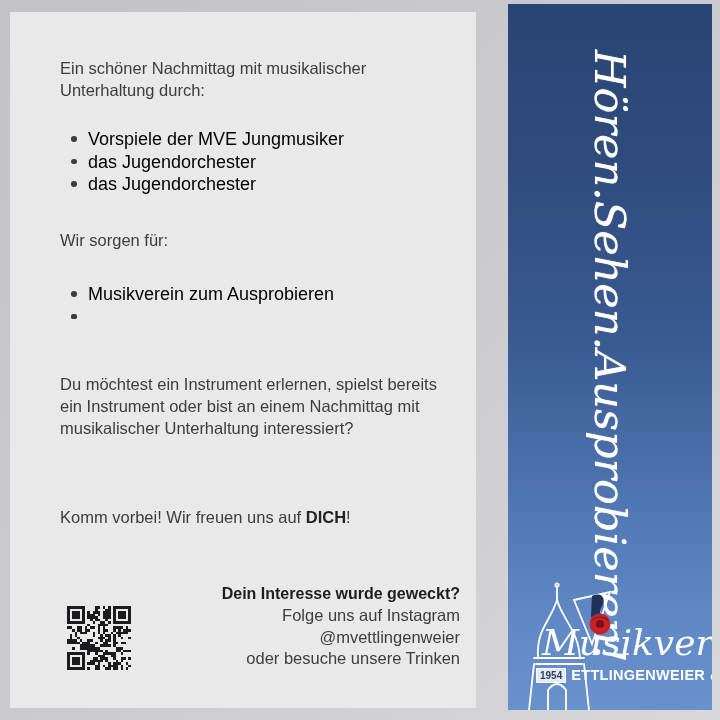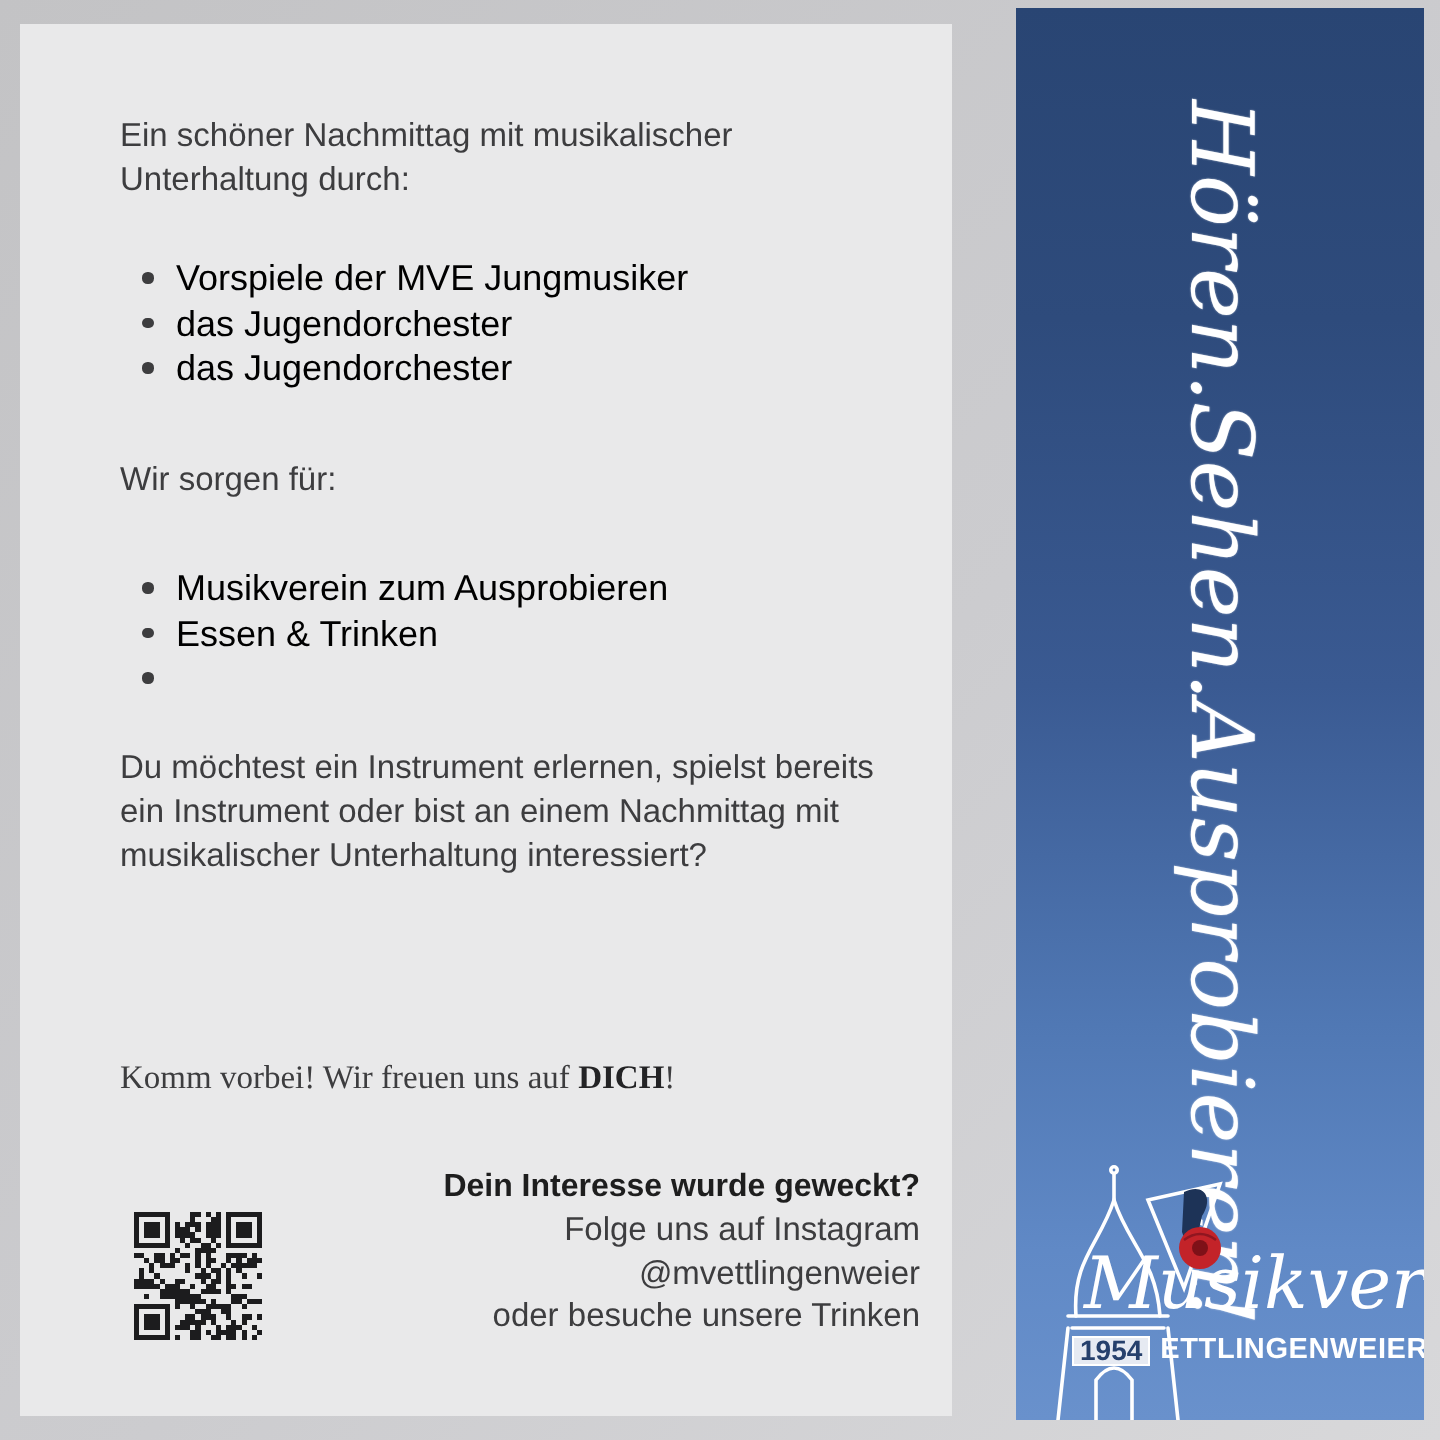--- a/index.html
+++ b/index.html
@@ -21,21 +21,21 @@
   .list2{top:271px;}
   ul.blist li{
     position:relative;padding-left:28px;color:#000000;
     font-size:18px;line-height:22.5px;
   }
   ul.blist li .dot{
     position:absolute;left:11px;top:8px;width:5.5px;height:5.5px;
     border-radius:50%;background:#3d3d3f;
   }
   .question{left:50px;top:361px;width:378px;}
-  .invite{left:50px;top:516px;width:430px;font-family:Liberation Serif, serif;}
+  .invite{left:50px;top:494px;width:430px;}
   .invite b{color:#232325;font-weight:bold;}
   .interest{
     right:16px;top:571px;width:330px;text-align:right;line-height:21.8px;
   }
   .interest .bold-line{font-weight:bold;color:#1e1e1e;font-size:16px;}
   .qr{position:absolute;left:57px;top:593px;width:64px;height:66px;}
   .qr svg{width:100%;height:100%;shape-rendering:crispEdges;}
 
   
   .banner{
@@ -58,21 +58,21 @@
   .logo svg{position:absolute;left:0;top:0;width:198px;height:132px;}
   .logo-name{
     position:absolute;left:30px;top:44px;
     font-family:"DejaVu Serif",serif;font-style:italic;
     font-size:36px;color:#ffffff;white-space:nowrap;
   }
   .logo-row{
     position:absolute;left:24px;top:89px;display:flex;align-items:center;gap:5px;white-space:nowrap;
   }
   .year-badge{
-    font-size:14px;font-weight:bold;color:#26406c;background:#e6eaf2;
+    font-size:10px;font-weight:bold;color:#26406c;background:#e6eaf2;
     border:1px solid #ffffff;padding:0 3px;line-height:13px;
   }
   .place{color:#ffffff;font-weight:bold;font-size:14.5px;letter-spacing:.3px;}
   .suffix{color:#ffffff;font-weight:bold;font-size:10.5px;align-self:flex-end;padding-bottom:1px;}
 </style>
 </head>
 <body>
 
 <div class="panel">
 
@@ -81,21 +81,21 @@
   <ul class="blist list1">
     <li><span class="dot"></span><span>Vorspiele der MVE Jungmusiker</span></li>
     <li><span class="dot"></span><span>das Jugendorchester</span></li>
     <li><span class="dot"></span><span>das Jugendorchester</span></li>
   </ul>
 
   <div class="tblock heading2">Wir sorgen für:</div>
 
   <ul class="blist list2">
     <li><span class="dot"></span><span>Musikverein zum Ausprobieren</span></li>
-    <li><span class="dot"></span><span>Essen &amp; Trinken</span></li>
+    <li><span class="dot"></span></li>
     <li><span class="dot"></span></li>
   </ul>
 
   <div class="tblock question">Du möchtest ein Instrument erlernen, spielst bereits ein Instrument oder bist an einem Nachmittag mit musikalischer Unterhaltung interessiert?</div>
 
   <div class="tblock invite"><span>Komm vorbei! Wir freuen uns auf </span><b>DICH</b><span>!</span></div>
 
   <div class="tblock interest">
     <div class="bold-line">Dein Interesse wurde geweckt?</div>
     <div>Folge uns auf Instagram</div>

